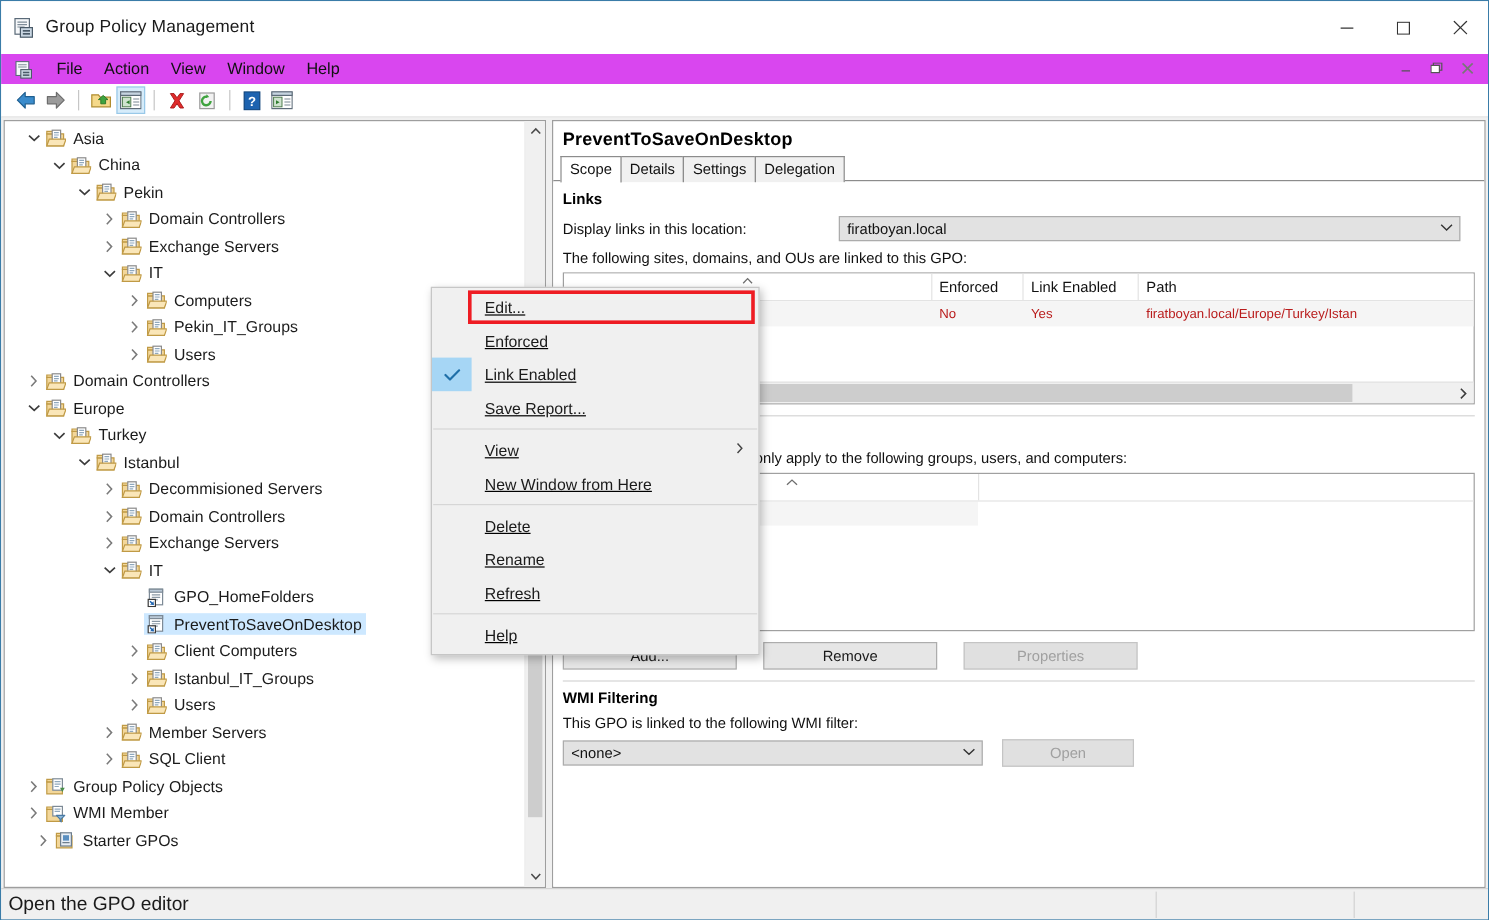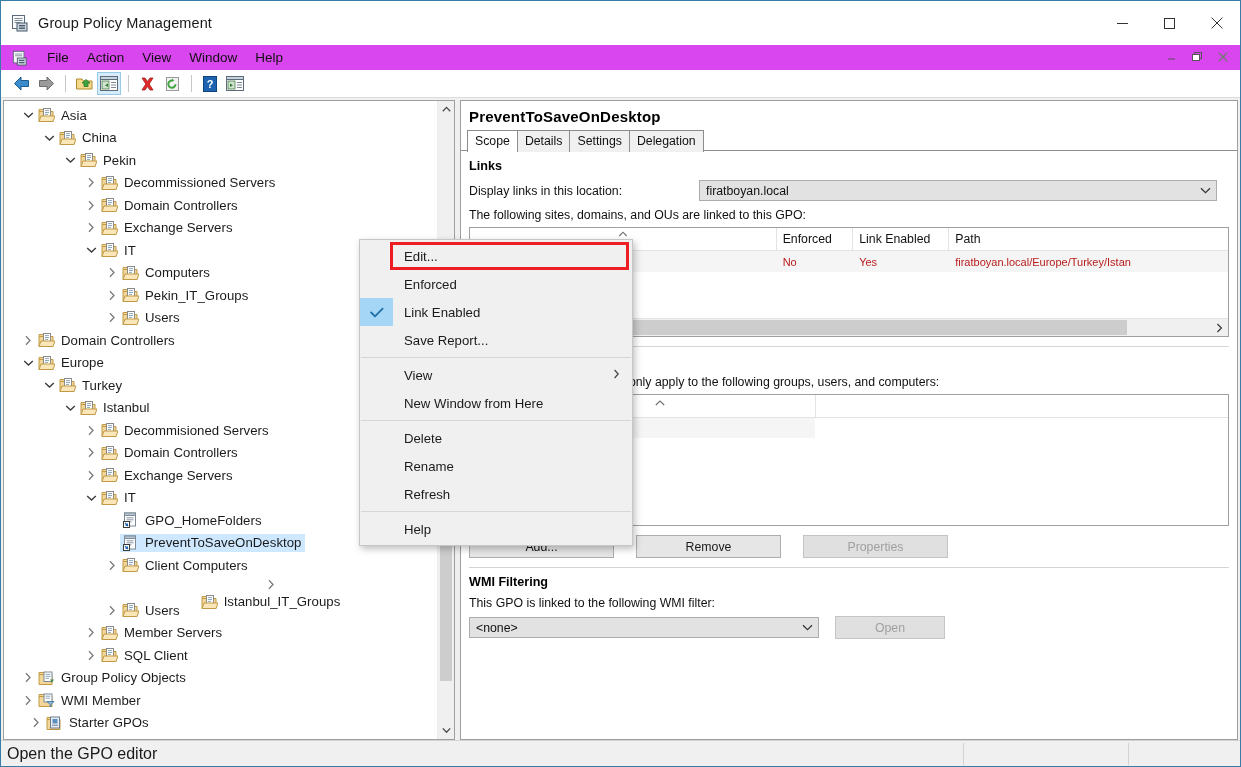--- a/index.html
+++ b/index.html
@@ -399,20 +399,21 @@
   
   .ctxmenu {
     position: absolute;
     left: 358px; top: 238px;
     width: 272px;
     background: #f0f0f0;
     border: 1px solid #c6c6c6;
     box-shadow: 2px 3px 7px rgba(0,0,0,0.25);
     padding: 2px 0;
     z-index: 50;
+    text-decoration: underline;
   }
   .ctx-item {
     height: 28px;
     display: flex;
     align-items: center;
     font-size: 13.2px;
     color: #1b1b1b;
     position: relative;
   }
   .ctx-check {
@@ -650,39 +651,20 @@
             <span class="tlabelwrap">
               <span class="ticon"><svg width="17" height="16" viewBox="0 0 17 16">
                   <path d="M1 4.5 L1 14.5 L15 14.5 L15 4.5 Z" fill="#f3d79a" stroke="#c09a45" stroke-width="1"></path>
                   <path d="M1 4.5 L1 2.5 L6 2.5 L7.4 4.5 Z" fill="#f3d79a" stroke="#c09a45" stroke-width="1"></path>
                   <rect x="5.5" y="1.5" width="7" height="8.5" fill="#ffffff" stroke="#8a8a8a" stroke-width="1"></rect>
                   <line x1="7" y1="3.6" x2="11" y2="3.6" stroke="#8fa8bd" stroke-width="1"></line>
                   <line x1="7" y1="5.5" x2="11" y2="5.5" stroke="#8fa8bd" stroke-width="1"></line>
                   <line x1="7" y1="7.4" x2="10" y2="7.4" stroke="#8fa8bd" stroke-width="1"></line>
                   <path d="M1 14.5 L3 9 L17 9 L15 14.5 Z" fill="#fae6b8" stroke="#c09a45" stroke-width="1"></path>
                 </svg></span>
-              <span class="tlabel">Decommissioned Servers</span>
-            </span>
-          </div>
-          <div class="tnode" style="padding-left: 79px;">
-            <div class="twist">
-              <svg width="8" height="11" viewBox="0 0 8 11">
-                <path d="M2 1.2 L6 5.5 L2 9.8" fill="none" stroke="#7a7a7a" stroke-width="1.3"></path>
-              </svg>
-            </div>
-            <span class="tlabelwrap">
-              <span class="ticon"><svg width="17" height="16" viewBox="0 0 17 16">
-                  <path d="M1 4.5 L1 14.5 L15 14.5 L15 4.5 Z" fill="#f3d79a" stroke="#c09a45" stroke-width="1"></path>
-                  <path d="M1 4.5 L1 2.5 L6 2.5 L7.4 4.5 Z" fill="#f3d79a" stroke="#c09a45" stroke-width="1"></path>
-                  <rect x="5.5" y="1.5" width="7" height="8.5" fill="#ffffff" stroke="#8a8a8a" stroke-width="1"></rect>
-                  <line x1="7" y1="3.6" x2="11" y2="3.6" stroke="#8fa8bd" stroke-width="1"></line>
-                  <line x1="7" y1="5.5" x2="11" y2="5.5" stroke="#8fa8bd" stroke-width="1"></line>
-                  <line x1="7" y1="7.4" x2="10" y2="7.4" stroke="#8fa8bd" stroke-width="1"></line>
-                  <path d="M1 14.5 L3 9 L17 9 L15 14.5 Z" fill="#fae6b8" stroke="#c09a45" stroke-width="1"></path>
-                </svg></span>
               <span class="tlabel">Domain Controllers</span>
             </span>
           </div>
           <div class="tnode" style="padding-left: 79px;">
             <div class="twist">
               <svg width="8" height="11" viewBox="0 0 8 11">
                 <path d="M2 1.2 L6 5.5 L2 9.8" fill="none" stroke="#7a7a7a" stroke-width="1.3"></path>
               </svg>
             </div>
             <span class="tlabelwrap">
@@ -970,21 +952,21 @@
                   <path d="M1 4.5 L1 2.5 L6 2.5 L7.4 4.5 Z" fill="#f3d79a" stroke="#c09a45" stroke-width="1"></path>
                   <rect x="5.5" y="1.5" width="7" height="8.5" fill="#ffffff" stroke="#8a8a8a" stroke-width="1"></rect>
                   <line x1="7" y1="3.6" x2="11" y2="3.6" stroke="#8fa8bd" stroke-width="1"></line>
                   <line x1="7" y1="5.5" x2="11" y2="5.5" stroke="#8fa8bd" stroke-width="1"></line>
                   <line x1="7" y1="7.4" x2="10" y2="7.4" stroke="#8fa8bd" stroke-width="1"></line>
                   <path d="M1 14.5 L3 9 L17 9 L15 14.5 Z" fill="#fae6b8" stroke="#c09a45" stroke-width="1"></path>
                 </svg></span>
               <span class="tlabel">Client Computers</span>
             </span>
           </div>
-          <div class="tnode" style="padding-left: 100px; flex-direction: column;">
+          <div class="tnode" style="padding-left: 100px;">
             <div class="twist">
               <svg width="8" height="11" viewBox="0 0 8 11">
                 <path d="M2 1.2 L6 5.5 L2 9.8" fill="none" stroke="#7a7a7a" stroke-width="1.3"></path>
               </svg>
             </div>
             <span class="tlabelwrap">
               <span class="ticon"><svg width="17" height="16" viewBox="0 0 17 16">
                   <path d="M1 4.5 L1 14.5 L15 14.5 L15 4.5 Z" fill="#f3d79a" stroke="#c09a45" stroke-width="1"></path>
                   <path d="M1 4.5 L1 2.5 L6 2.5 L7.4 4.5 Z" fill="#f3d79a" stroke="#c09a45" stroke-width="1"></path>
                   <rect x="5.5" y="1.5" width="7" height="8.5" fill="#ffffff" stroke="#8a8a8a" stroke-width="1"></rect>

